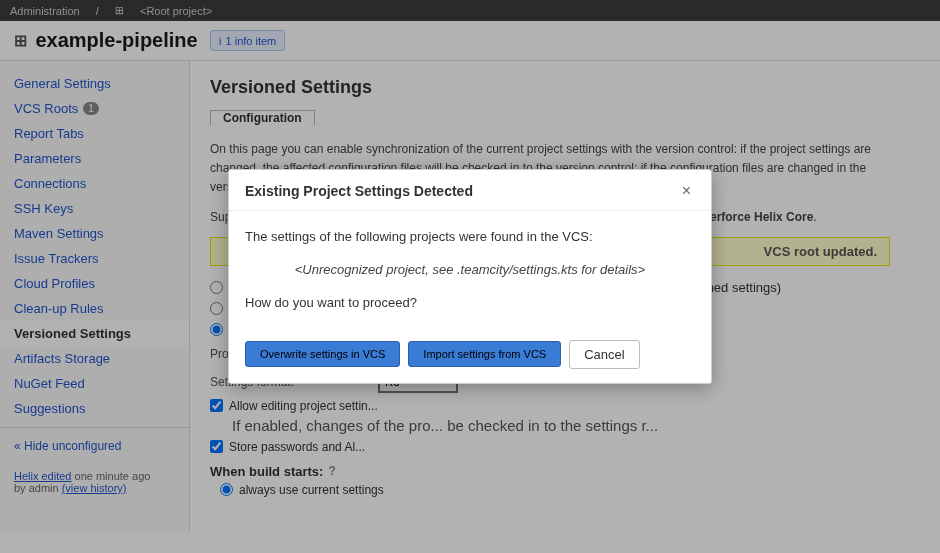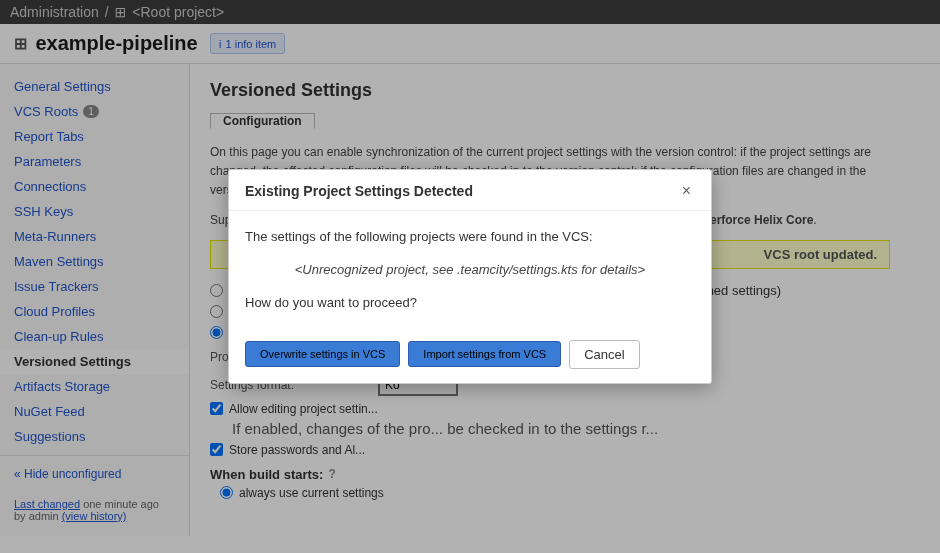--- a/index.html
+++ b/index.html
@@ -2,25 +2,25 @@
 <html><head>
   <meta charset="utf-8">
   <style>
     * { box-sizing: border-box; margin: 0; padding: 0; }
     body { font-family: Arial, sans-serif; font-size: 13px; color: #333; background: #fff; width: 940px; height: 553px; overflow: hidden; }
 
     
     .top-bar {
       background: #3d3d3d;
       color: #ccc;
-      font-size: 14px;
+      font-size: 11px;
       padding: 4px 10px;
       display: flex;
       align-items: center;
-      gap: 6px;
+      gap: 16px;
     }
 
     
     .header {
       background: #fff;
       border-bottom: 1px solid #ddd;
       padding: 8px 14px;
       display: flex;
       align-items: center;
       gap: 12px;
@@ -288,23 +288,20 @@
     <div class="sidebar-item">
       <span>Parameters</span>
     </div>
     <div class="sidebar-item">
       <span>Connections</span>
     </div>
     <div class="sidebar-item">
       <span>SSH Keys</span>
     </div>
     <div class="sidebar-item">
-      <span>Meta-Runners</span>
-    </div>
-    <div class="sidebar-item">
       <span>Maven Settings</span>
     </div>
     <div class="sidebar-item">
       <span>Issue Trackers</span>
     </div>
     <div class="sidebar-item">
       <span>Cloud Profiles</span>
     </div>
     <div class="sidebar-item">
       <span>Clean-up Rules</span>
@@ -319,21 +316,21 @@
       <span>NuGet Feed</span>
     </div>
     <div class="sidebar-item">
       <span>Suggestions</span>
     </div>
     <hr class="sidebar-divider">
     <div class="sidebar-item" style="color:#2255cc; font-size:12px;">
       <span>« Hide unconfigured</span>
     </div>
     <div style="padding:8px 14px; font-size:11px; color:#666; margin-top: 4px;">
-      <a href="#" style="color:#2255cc;"><span>Last changed</span></a>
+      <a href="#" style="color:#2255cc;"><span>Helix edited</span></a>
       <span>one minute ago</span>
       <br>
       <span>by admin</span>
       <a href="#" style="color:#2255cc;"><span>(view history)</span></a>
     </div>
   </div>
 
   <div class="main">
     <div class="page-title">Versioned Settings</div>
 

